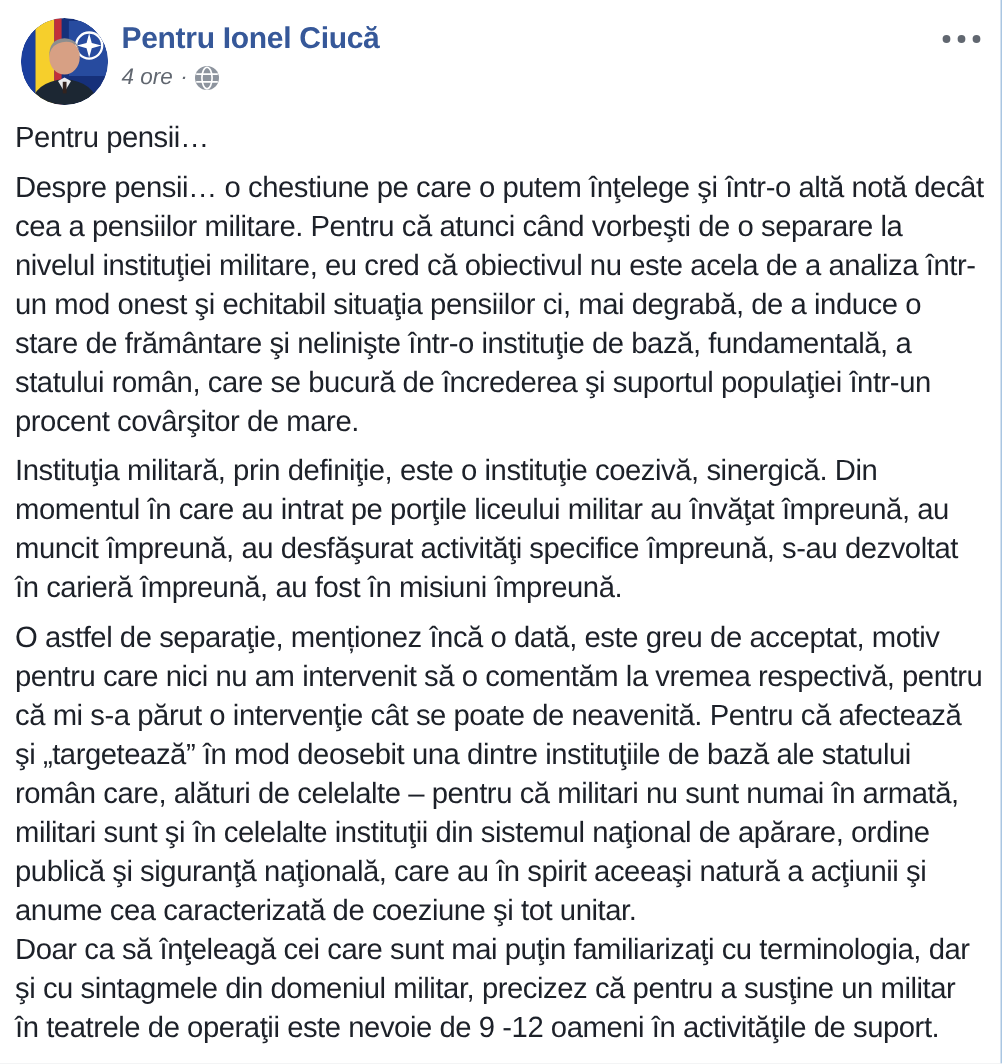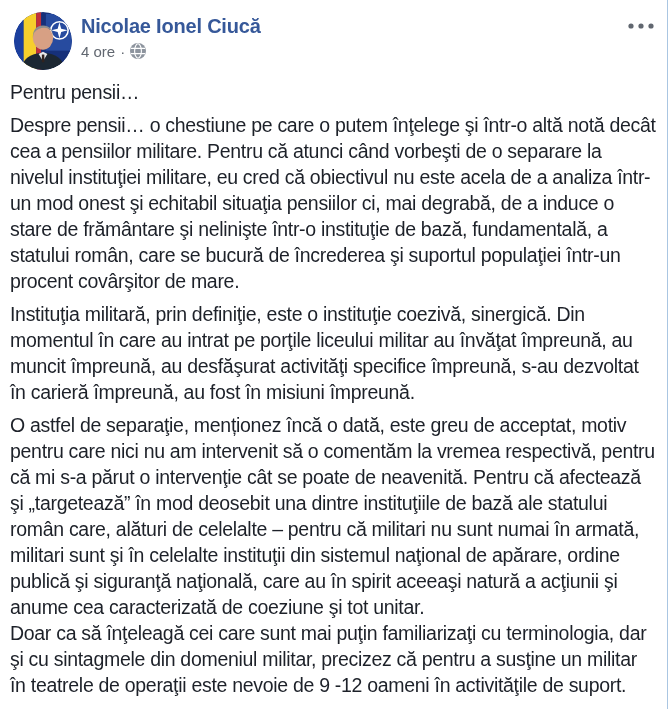--- a/index.html
+++ b/index.html
@@ -30,25 +30,26 @@
     color:#365899;
     font-weight:bold;
     font-size:20px;
     line-height:24px;
     text-decoration:none;
     letter-spacing:-0.2px;
     cursor:pointer;
   }
   .subline{
     display:flex;
-    align-items:flex-start;
+    align-items:flex-end;
     margin-top:5px;
     color:#616770;
     font-size:15px;
     line-height:17px;
+    font-style:italic;
   }
   .subline .sep{margin:0 5px;}
   .globe{width:16px;height:16px;display:block;}
   .options{
     position:absolute;
     top:14px;right:6px;
     width:40px;height:24px;
     display:flex;align-items:center;justify-content:center;
     cursor:pointer;
     border-radius:3px;
@@ -91,21 +92,21 @@
           <path d="M25.5 43.5 L30 51 L34.5 43.5 L30 41 Z" fill="#e9eaec"></path>
           <rect x="28.8" y="44" width="2.6" height="8" fill="#32231f"></rect>
           <ellipse cx="30" cy="27" rx="10.5" ry="12" fill="#d7a084"></ellipse>
           <path d="M19.5 27 Q19 14.5 30 14 Q41 14.5 40.5 27 Q40.5 19 35.5 17 Q30.5 15.5 25.5 17.5 Q19.8 20 19.5 27 Z" fill="#8e8e8e"></path>
         </g>
       </svg>
     </div>
 
     <div class="hmeta">
       <div>
-        <span class="author">Nicolae Ionel Ciucă</span>
+        <span class="author">Pentru Ionel Ciucă</span>
       </div>
       <div class="subline">
         <span>4 ore</span>
         <span class="sep">·</span>
         <svg class="globe" viewBox="0 0 16 16" aria-hidden="true">
           <circle cx="8" cy="8" r="8" fill="#8d949e"></circle>
           <ellipse cx="8" cy="8" rx="3.4" ry="7.2" fill="none" stroke="#ffffff" stroke-width="1.1"></ellipse>
           <path d="M0.8 5.4 H15.2 M0.8 10.6 H15.2" stroke="#ffffff" stroke-width="1.1" fill="none"></path>
         </svg>
       </div>

